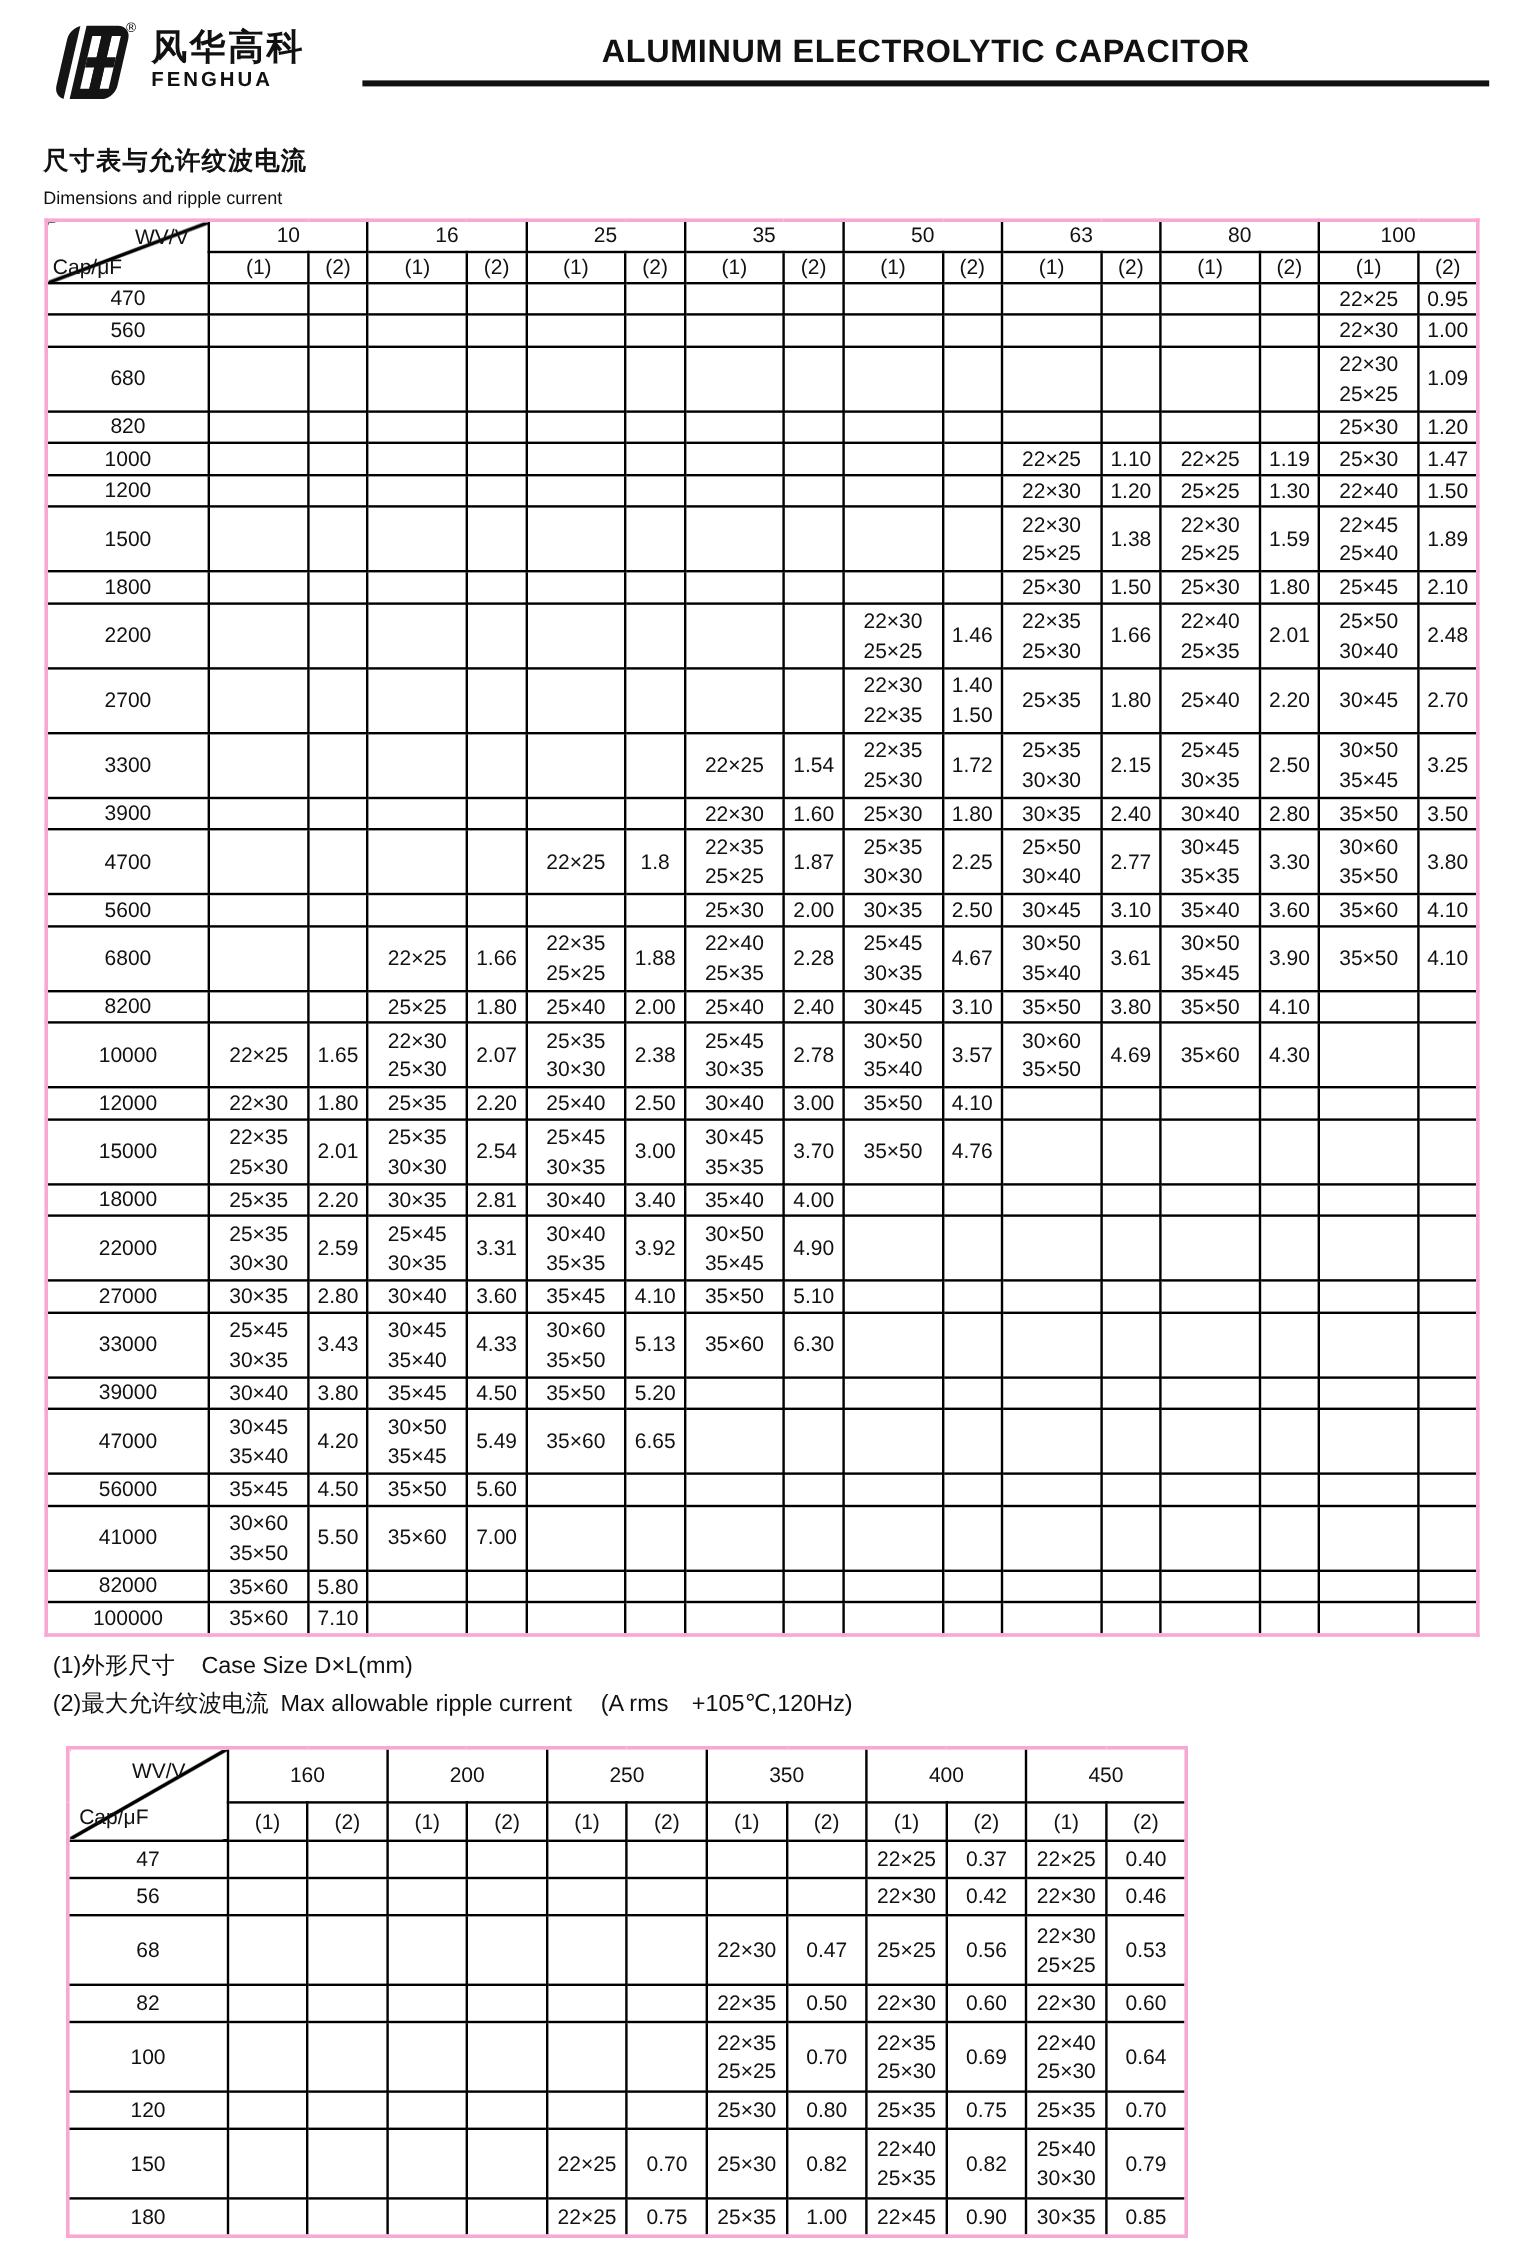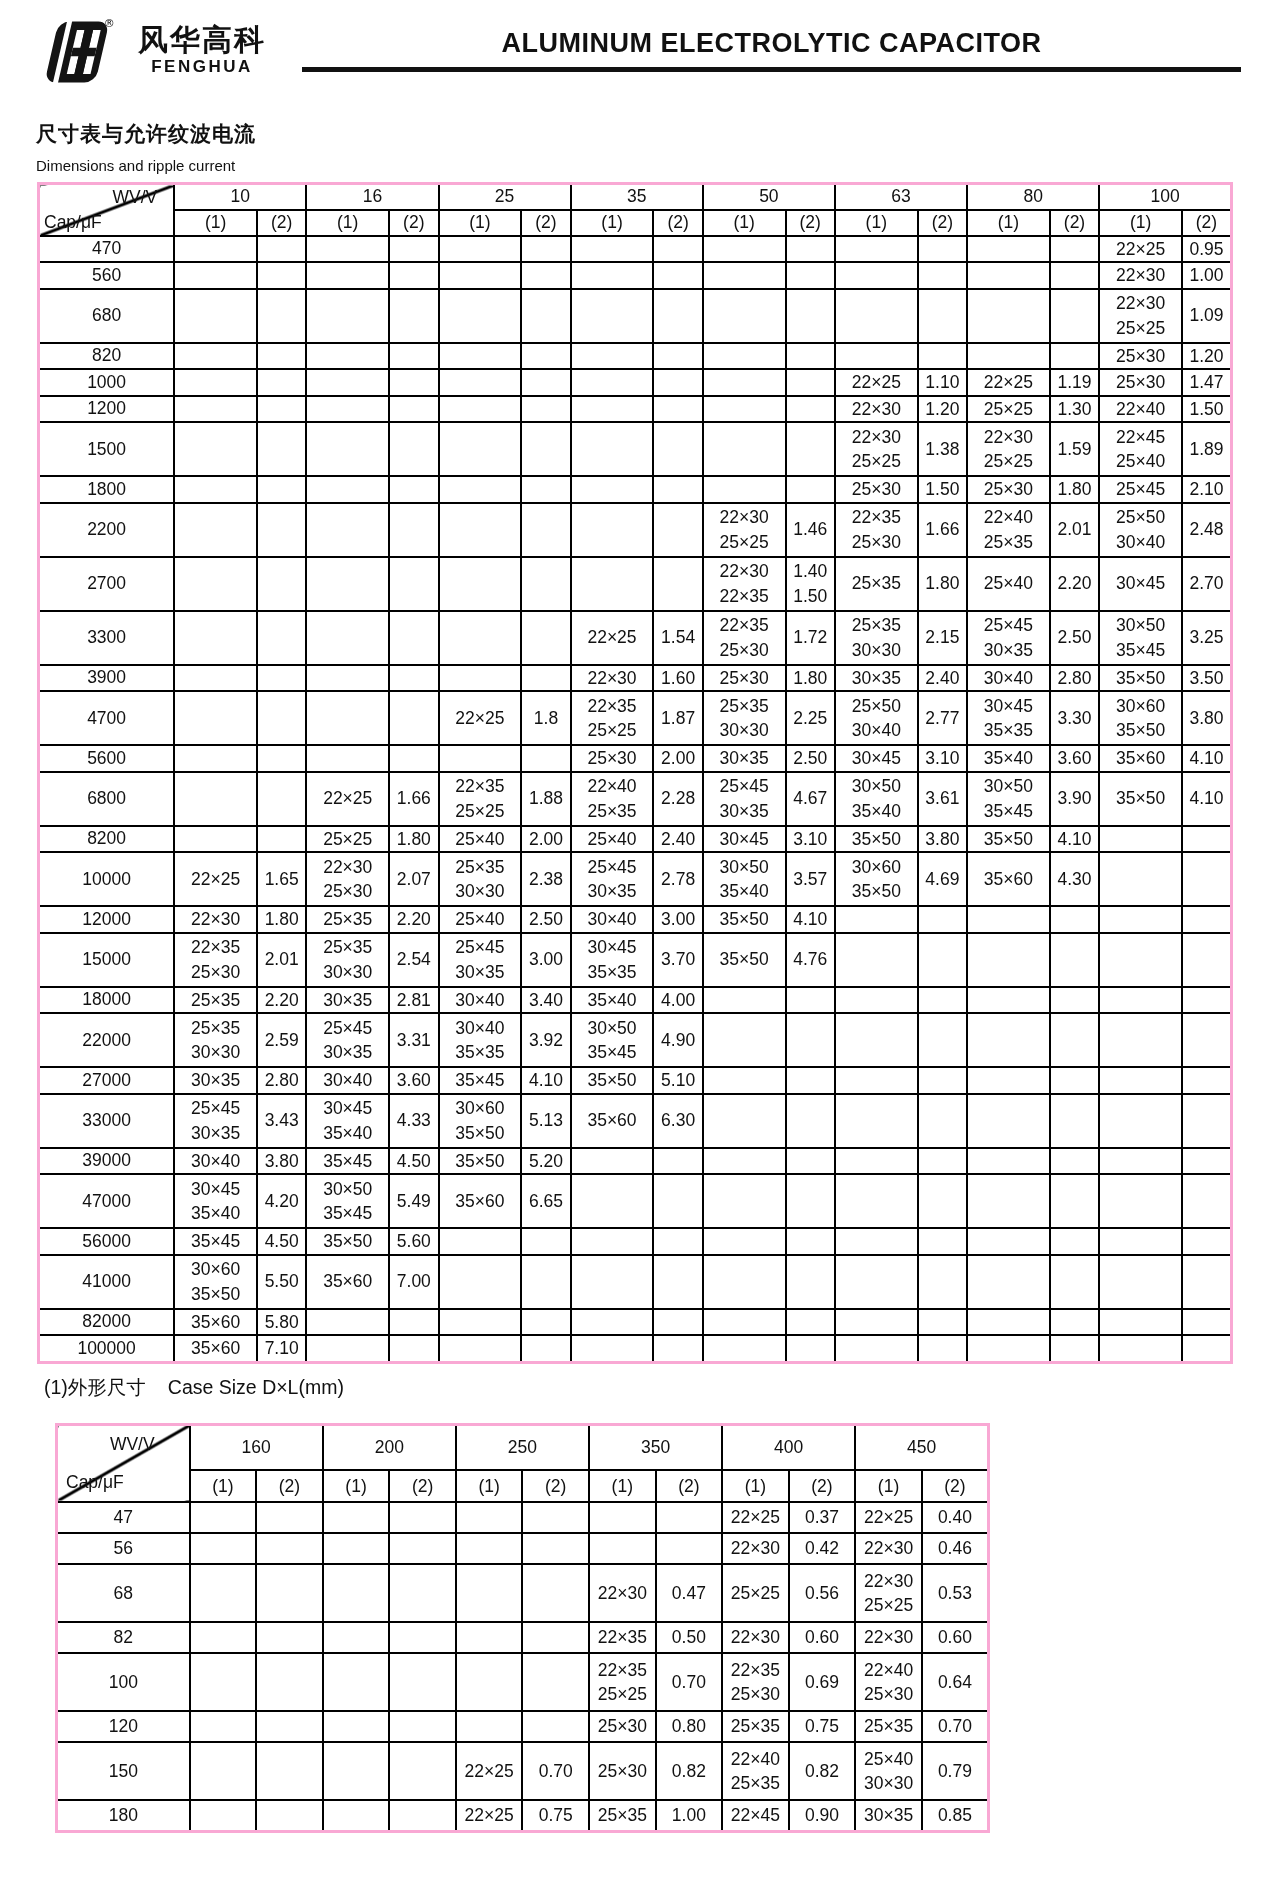--- a/index.html
+++ b/index.html
@@ -6,21 +6,21 @@
   html,body { margin:0; padding:0; background:#fff; }
   .page {
     width:1267px; height:1880px; background:#fff; color:#111;
     font-family:"Liberation Sans","DejaVu Sans",sans-serif;
     position:relative; overflow:hidden;
   }
   
   .hdr { display:flex; align-items:flex-start; padding:14px 26px 0 36px; }
   .logo-block { display:flex; align-items:flex-start; width:262px; flex:none; }
   .logo-mark { width:78px; height:76px; flex:none; }
-  .logo-text { margin-left:24px; margin-top:10px; line-height:1.05;text-align:center; }
+  .logo-text { margin-left:12px; margin-top:10px; line-height:1.05; }
   .logo-cn { font-size:30px; font-weight:700; letter-spacing:2px; }
   .logo-en { font-size:17px; font-weight:700; letter-spacing:2.5px; margin-top:2px; }
   .title-block { flex:1; margin-left:4px; }
   .main-title { font-size:27px; font-weight:800; text-align:center; margin:14px 0 0 0; letter-spacing:0.5px; }
   .hdr-rule { height:5px; background:#111; margin-top:8px; }
   
   .sec { margin:30px 0 0 36px; }
   .sec-cn { font-size:21px; font-weight:600; letter-spacing:1px; }
   .sec-en { font-size:15px; margin-top:9px; }
   
@@ -1158,20 +1158,23 @@
             <td></td>
           </tr>
         </tbody>
       </table>
     </div>
 
   <div class="notes">
     <div class="nrow">
       <span>(1)外形尺寸</span><span class="en">Case Size D×L(mm)</span>
     </div>
+    <div class="nrow">
+      <span>(2)最大允许纹波电流</span><span class="en2">Max allowable ripple current</span><span class="extra">(A rms　+105℃,120Hz)</span>
+    </div>
   </div>
 
   <div id="table2">
       <table class="dim">
         <colgroup>
           <col style="width: 14.3%;">
           <col style="width: 7.15%;">
           <col style="width: 7.15%;">
           <col style="width: 7.15%;">
           <col style="width: 7.15%;">

